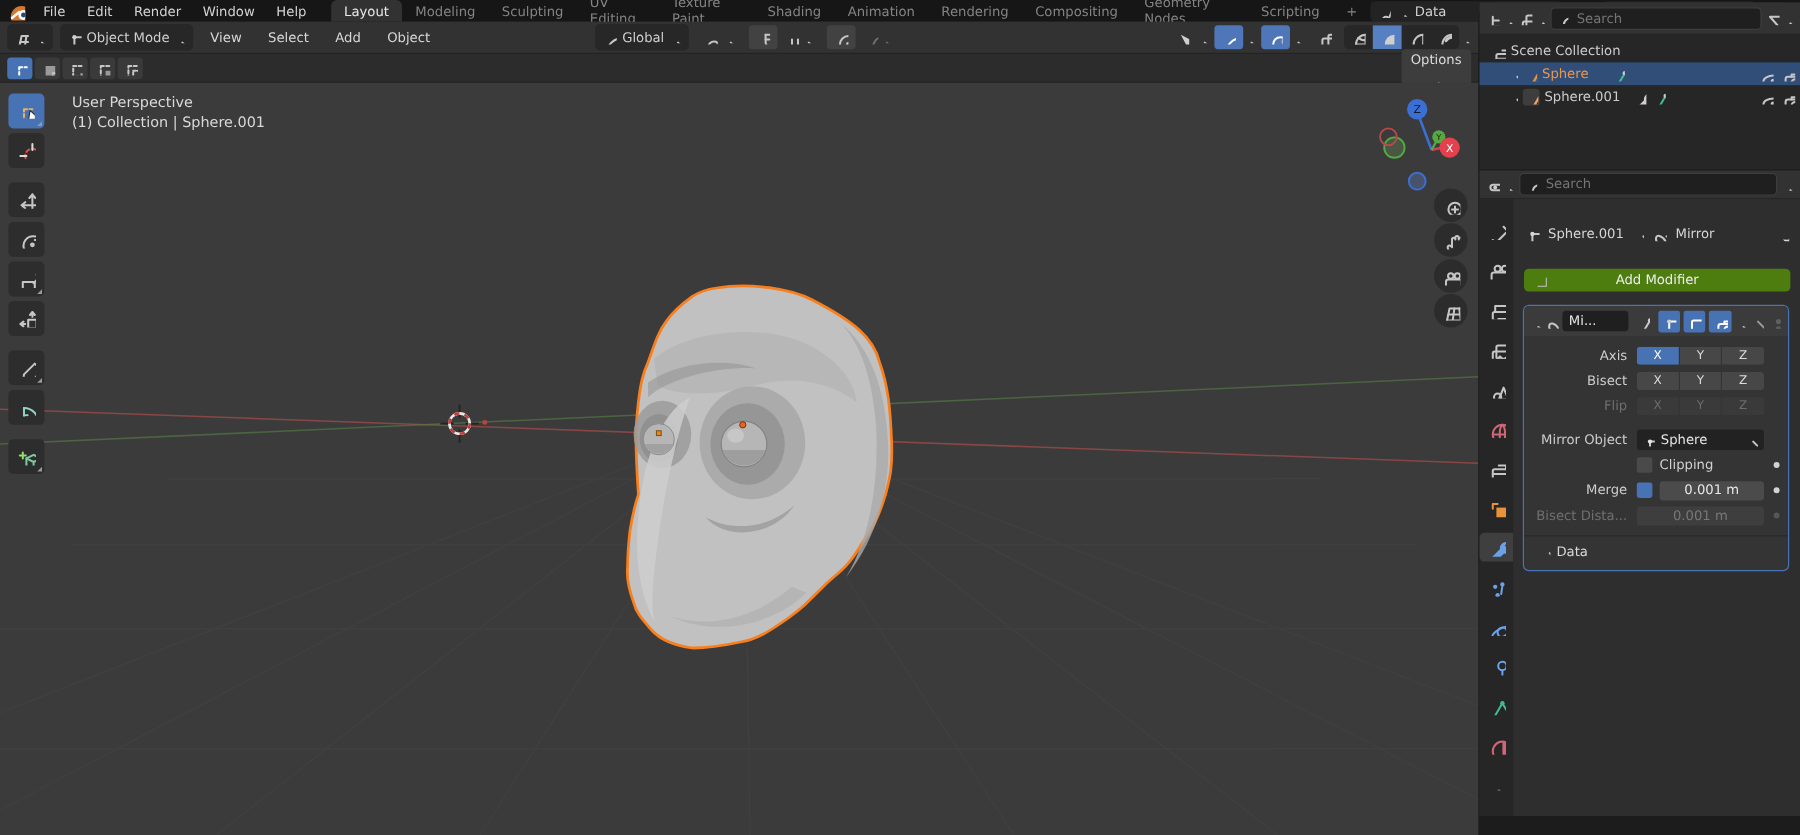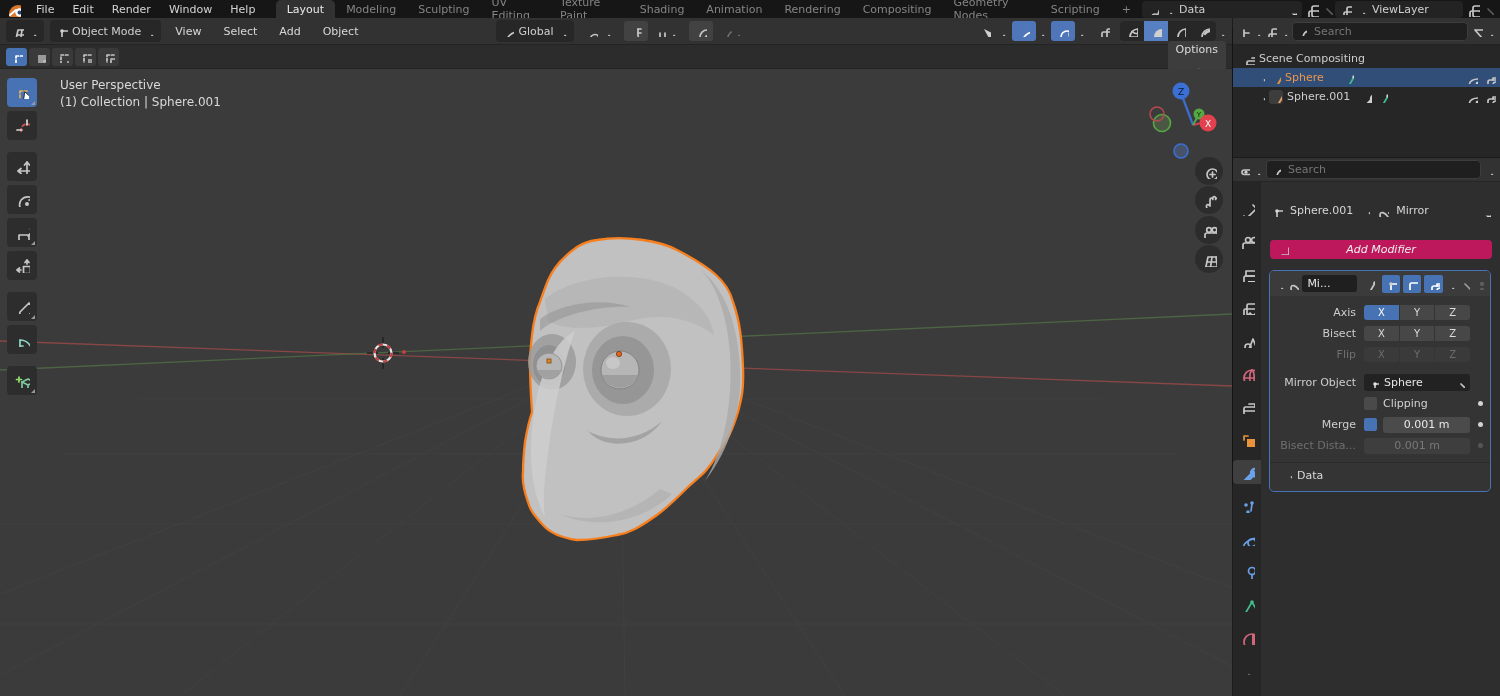--- a/index.html
+++ b/index.html
@@ -39,41 +39,41 @@
   
   #canvas{left:0;top:69px;width:1232px;height:627px;background:#3b3b3b;overflow:hidden;}
   #vptext{left:60px;top:8px;line-height:17px;color:#d9d9d9;font-size:12px;}
   #toolbar{left:7px;top:9px;display:flex;flex-direction:column;gap:4px;}
   .tool{width:30px;height:29px;background:#2d2d2d;border-radius:4px;display:flex;align-items:center;justify-content:center;position:relative;}
   .tool.active{background:#4772b3;}
   .tool .corner{position:absolute;right:2px;bottom:2px;width:0;height:0;border-left:4px solid transparent;border-bottom:4px solid #9a9a9a;}
   .gap{height:4px;}
   .navbtn{width:28px;height:28px;border-radius:14px;background:rgba(40,40,40,0.75);display:flex;align-items:center;justify-content:center;}
   
-  #rightcol{left:1232px;top:18px;width:268px;height:478px;background:#2e2e2e;border-left:1px solid #141414;box-sizing:border-box;border-radius:14px;}
+  #rightcol{left:1232px;top:2px;width:268px;height:478px;background:#2e2e2e;border-left:1px solid #141414;box-sizing:border-box;border-radius:14px;}
   #outlhead{left:0;top:0;width:267px;height:27px;background:#323232;display:flex;align-items:center;padding:0 5px;box-sizing:border-box;gap:3px;border-bottom:1px solid #232323;}
   .search{flex:1;display:flex;align-items:center;gap:5px;background:#1f1f1f;border:1px solid #3d3d3d;border-radius:4px;height:17px;padding:0 5px;}
   .search input{background:transparent;border:none;outline:none;color:#d0d0d0;font-size:11px;width:100%;font-family:inherit;}
   .search input::placeholder{color:#757575;}
   #outlbody{left:0;top:27px;width:267px;height:112px;background:#262626;padding-top:4px;box-sizing:border-box;}
   .orow{height:19px;display:flex;align-items:center;padding:0 4px;gap:4px;}
   .orow.sel{background:#314e78;}
   .oright{margin-left:auto;display:flex;align-items:center;gap:6px;}
   .otext{color:#cdcdcd;}
   .otext.orange{color:#ed9649;}
   .chk{width:12px;height:12px;background:#e8e8e8;border-radius:2px;display:flex;align-items:center;justify-content:center;}
   
   #prophead{left:0;top:139px;width:267px;height:25px;background:#323232;display:flex;align-items:center;gap:4px;padding:0 5px;box-sizing:border-box;border-top:1px solid #1b1b1b;border-bottom:1px solid #262626;}
   #propbody{left:0;top:164px;width:267px;height:514px;background:#2e2e2e;}
   #tabstrip{left:0;top:0;width:28px;height:514px;background:#262626;display:flex;flex-direction:column;align-items:center;padding-top:14px;box-sizing:border-box;gap:9px;}
   .ptab{width:28px;height:24px;display:flex;align-items:center;justify-content:center;}
   .ptab.active{background:#3f3f3f;border-radius:4px 0 0 4px;}
   #propcontent{left:28px;top:0;width:239px;height:514px;}
   #breadcrumb{left:10px;top:22px;display:flex;align-items:center;gap:7px;color:#d6d6d6;width:220px;}
-  #addmod{left:9px;top:58px;width:222px;height:19px;background:#be185d;border-radius:4px;display:flex;align-items:center;justify-content:center;color:#eee;position:absolute;font-style:italic;}
+  #addmod{left:9px;top:58px;width:222px;height:19px;background:#4d7c0f;border-radius:4px;display:flex;align-items:center;justify-content:center;color:#eee;position:absolute;}
   #addmod .plus{position:absolute;left:7px;top:3px;}
   #modpanel{left:8px;top:88px;width:222px;background:#343434;border:1px solid #4772b3;border-radius:5px;position:absolute;box-sizing:border-box;}
   #modhead{height:25px;display:flex;align-items:center;gap:3px;padding:0 5px;background:#3b3b3b;border-radius:4px 4px 0 0;}
   .namefield{width:46px;height:17px;background:#1f1f1f;border-radius:3px;color:#e6e6e6;display:flex;align-items:center;padding:0 5px;}
   .modtgl{width:19px;height:18px;border-radius:2px;display:flex;align-items:center;justify-content:center;background:#3b3b3b;}
   .modtgl.on{background:#4772b3;}
   .modtgl.on .ic{stroke:#fff;}
   .prow{display:flex;align-items:center;height:21px;}
   .plabel{width:86px;text-align:right;padding-right:8px;color:#cdcdcd;flex-shrink:0;}
   .plabel.dim{color:#6f6f6f;}
@@ -749,21 +749,21 @@
             <use href="#i-chevd"></use>
           </svg>
       </div>
     </div>
 
     <div id="outlbody" class="abs">
       <div class="orow" style="padding-left:10px">
         <svg class="ic sm">
             <use href="#i-box"></use>
           </svg>
-        <span class="otext">Scene Compositing</span>
+        <span class="otext">Scene Collection</span>
       </div>
       <div class="orow sel" style="padding-left:22px">
         <svg class="ic xs">
             <use href="#i-chevr"></use>
           </svg>
         <svg class="ic sm" style="stroke:#e8923c">
             <path d="M12 5L20 19H4Z" fill="#e8923c" stroke="none"></path>
             <path d="M12 9l4 7H8Z" fill="#314e78" stroke="none"></path>
           </svg>
         <span class="otext orange">Sphere</span>

